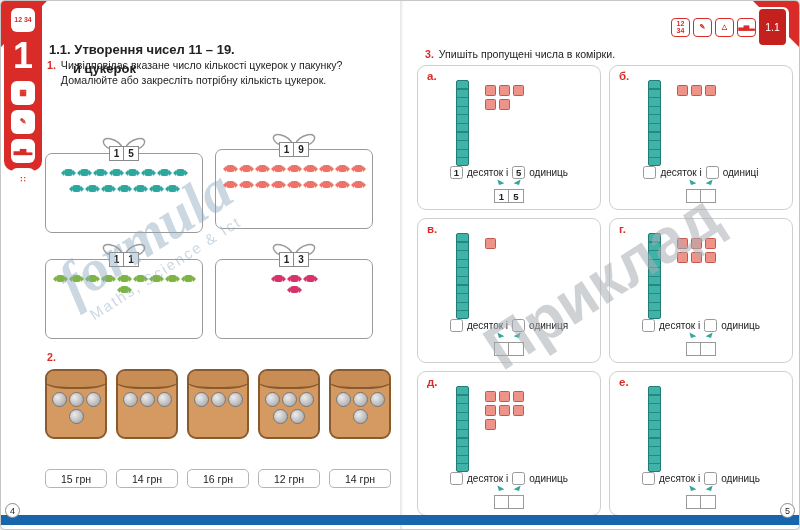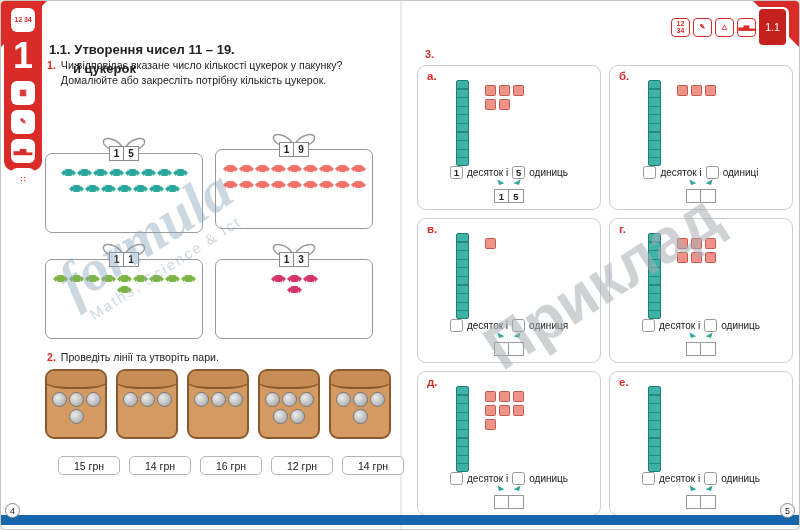--- a/index.html
+++ b/index.html
@@ -64,21 +64,21 @@
   
   .wallets { position:absolute; left:44px; top:368px; width:346px; display:flex; gap:9px; z-index:2; }
   .wallet { width:62px; height:70px; background:#d59a62; border:2px solid #8a5a2f; border-radius:9px;
             position:relative; overflow:hidden; }
   .wallet .flap { position:absolute; left:-2px; right:-2px; top:0; height:18px; background:#c78d55;
                   border-bottom:2px solid #8a5a2f; border-radius:7px 7px 40% 40%; }
   .wallet .coins { position:absolute; left:3px; right:3px; top:21px; bottom:3px; display:flex;
                    flex-wrap:wrap; gap:2px; justify-content:center; align-content:flex-start; }
   .coin { width:15px; height:15px; border-radius:50%; display:inline-block;
           background:radial-gradient(circle at 35% 35%, #ececec, #9c9c9c); border:1px solid #777; }
-  .prices { position:absolute; left:44px; top:455px; width:346px; display:flex; gap:9px; z-index:2;margin-left:13px; }
+  .prices { position:absolute; left:44px; top:468px; width:346px; display:flex; gap:9px; z-index:2; }
   .price { width:62px; height:19px; border:1.5px solid #b5b5b5; border-radius:5px; background:#fff;
            font-size:10.5px; display:flex; align-items:center; justify-content:center; }
 
   
   .panels { position:absolute; left:416px; top:64px; width:376px; height:444px; display:grid;
             grid-template-columns:1fr 1fr; grid-template-rows:1fr 1fr 1fr; gap:8px; z-index:2; }
   .panel { border:1.6px solid #cfcfcf; border-radius:9px; background:#fff; position:relative;
            padding:5px 6px 6px; display:flex; flex-direction:column; }
   .panel .letter { position:absolute; top:4px; left:9px; color:#d92b27; font-weight:bold; font-size:11.5px; }
   .panel .visual { flex:1; display:flex; padding-left:32px; padding-top:9px; gap:16px; }
@@ -246,21 +246,20 @@
           <span class="candy"></span>
           <span class="candy"></span>
           <span class="candy"></span>
           <span class="candy"></span>
         </div>
     </div>
   </div>
 
   <div class="task task2">
     <span class="tnum">2.</span>
-    <span>Проведіть лінії та утворіть пари.</span>
   </div>
 
   <div class="wallets">
     <div class="wallet">
       <div class="flap"></div>
       <div class="coins">
           <span class="coin"></span>
           <span class="coin"></span>
           <span class="coin"></span>
           <span class="coin"></span>
@@ -306,20 +305,21 @@
   <div class="prices">
     <div class="price">15 грн</div>
     <div class="price">14 грн</div>
     <div class="price">16 грн</div>
     <div class="price">12 грн</div>
     <div class="price">14 грн</div>
   </div>
 
   <div class="task task3">
     <span class="tnum">3.</span>
+    <span>Упишіть пропущені числа в комірки.</span>
   </div>
 
   <div class="panels">
 
     <div class="panel">
       <span class="letter">а.</span>
       <div class="visual">
         <div class="rod"></div>
         <div class="cubes">
             <span class="cube"></span>

